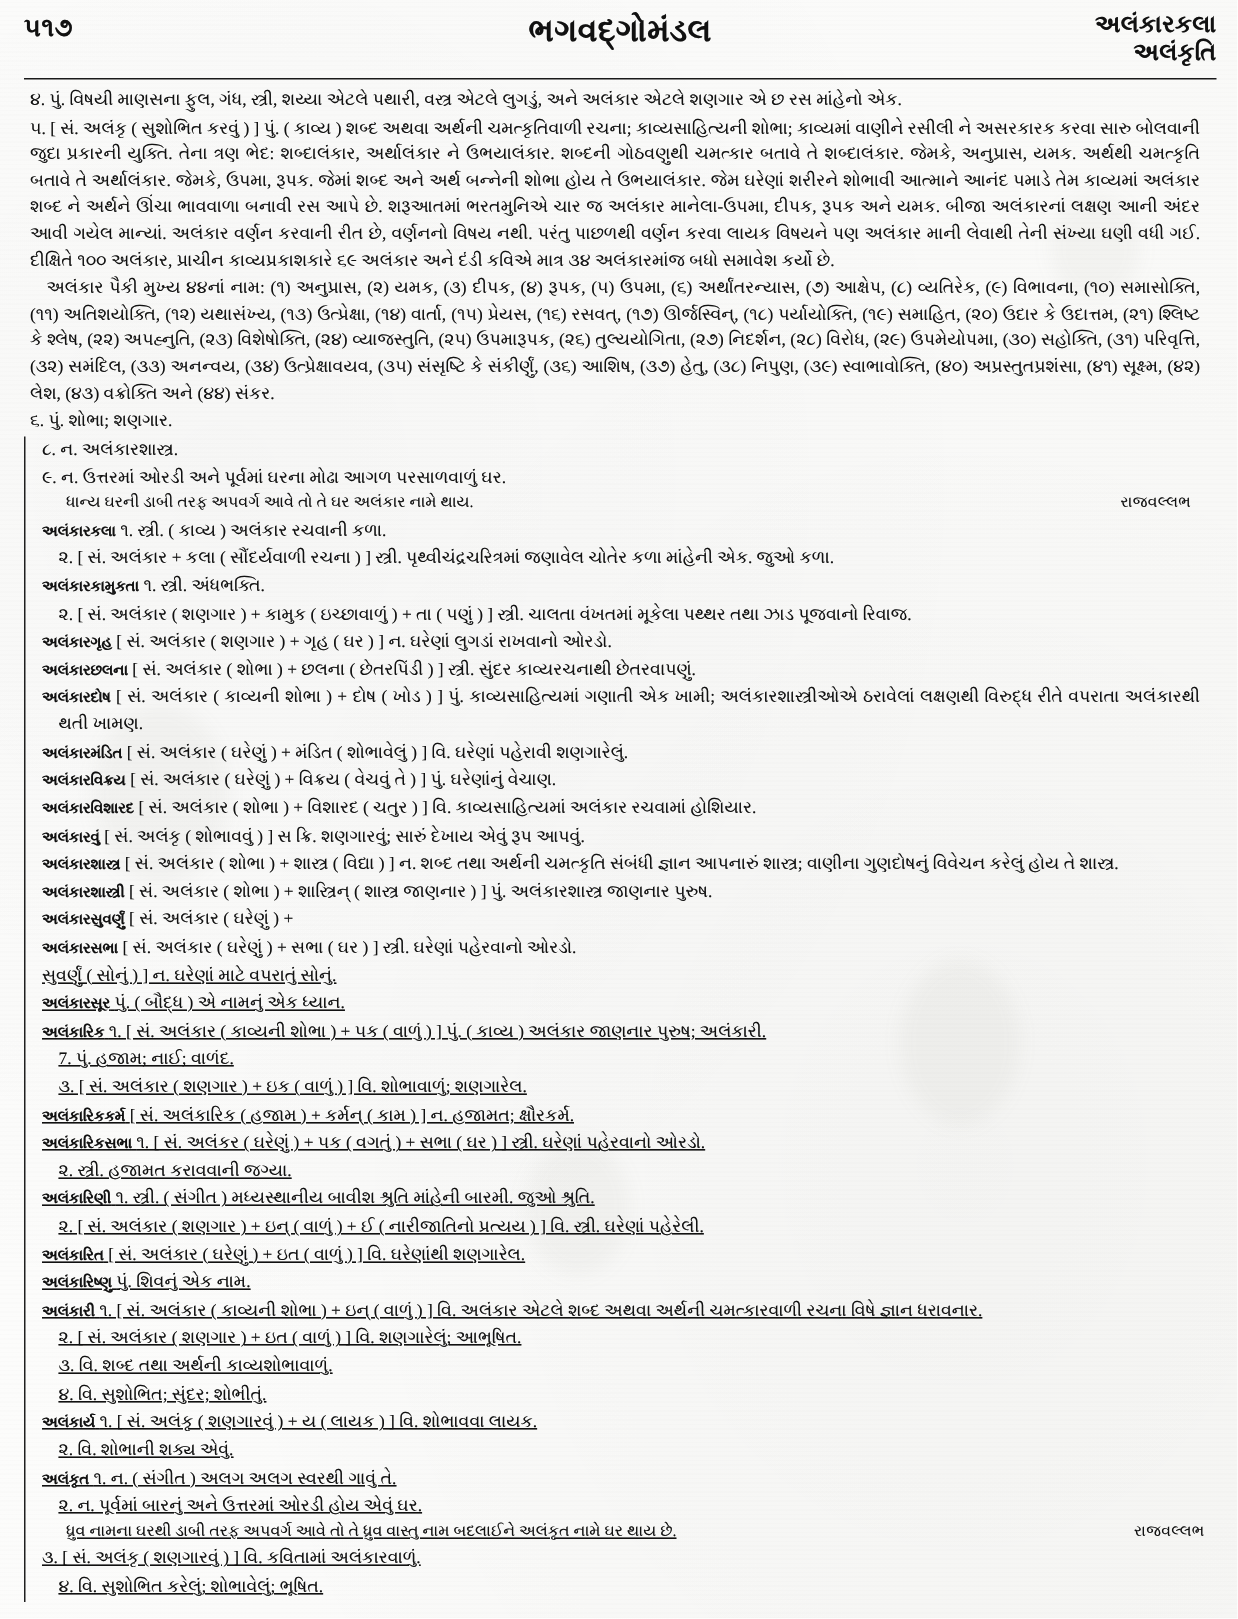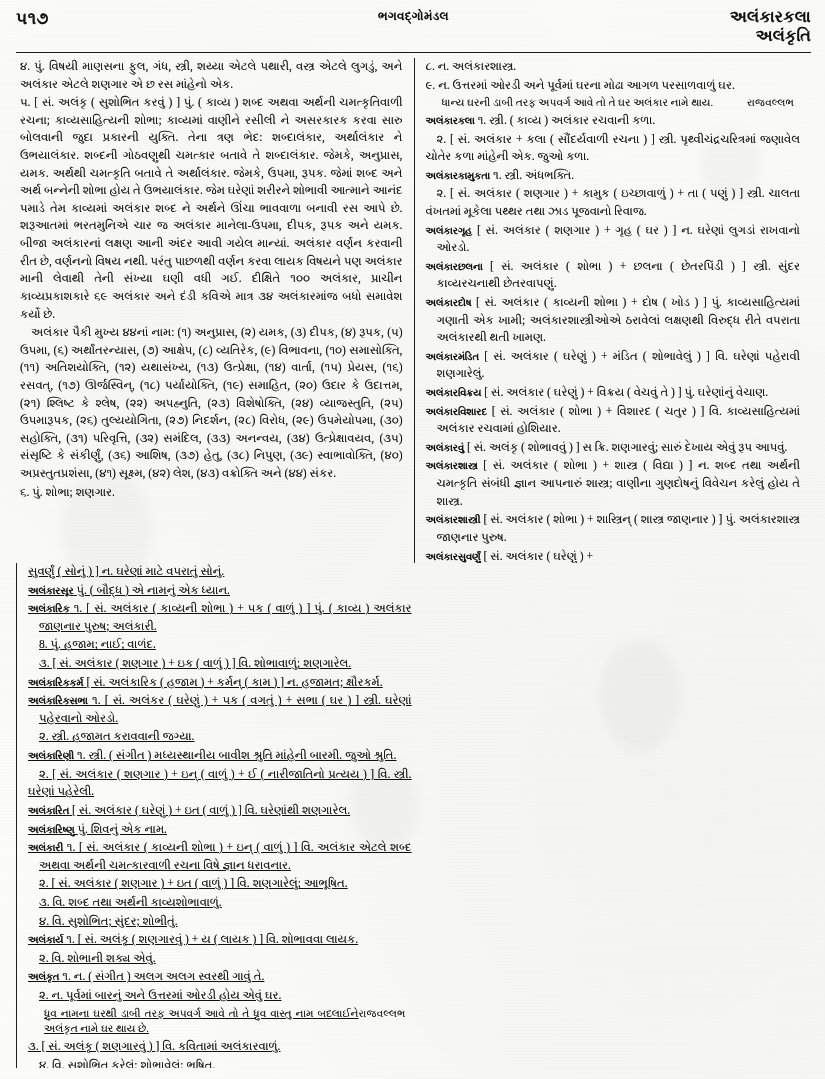--- a/index.html
+++ b/index.html
@@ -53,21 +53,21 @@
   .folio {
     font-family: "Liberation Sans", "DejaVu Sans", sans-serif;
     font-size: 17px;
     font-weight: 700;
     letter-spacing: .5px;
     padding-top: 1px;
     text-align: center;
   }
   .book-title {
     font-family: "Liberation Sans", "DejaVu Sans", sans-serif;
-    font-size: 12px;
+    font-size: 21px;
     font-weight: 700;
     letter-spacing: .3px;
     position: absolute;
     left: 50%;
     transform: translateX(-50%);
     top: 1px;
     white-space: nowrap;
   }
   .guide-words {
     text-align: right;
@@ -75,21 +75,21 @@
     font-size: 16px;
     font-weight: 700;
     line-height: 1.18;
     letter-spacing: .2px;
   }
 
   
   .columns {
     position: relative;
     display: grid;
-    grid-template-columns: 1fr 1fr;
+    grid-template-columns: 1fr;
     column-gap: 0;
     height: 1016px;
     border-top: 1.4px solid #1a1a1a;
     padding-top: 5px;
   }
   .col {
     padding: 0 11px;
     font-size: 11.6px;
     line-height: 1.52;
     position: relative;
@@ -220,21 +220,21 @@
       </div>
       <div class="col">
         <div class="entry">
           <p class="flush"><span>સુવર્ણું ( સોનું ) ] ન. ઘરેણાં માટે વપરાતું સોનું.</span></p>
         </div>
         <div class="entry">
           <p class="hang"><span class="headword">અલંકારસૂર</span> <span>પું. ( બૌદ્ધ ) એ નામનું એક ધ્યાન.</span></p>
         </div>
         <div class="entry">
           <p class="hang"><span class="headword">અલંકારિક</span> <span>૧. [ સં. અલંકાર ( કાવ્યની શોભા ) + ૫ક ( વાળું ) ] પું. ( કાવ્ય ) અલંકાર જાણનાર પુરુષ; અલંકારી.</span></p>
-          <p class=""><span>8. પું. હજામ; નાઈ; વાળંદ.</span></p>
+          <p class=""><span>7. પું. હજામ; નાઈ; વાળંદ.</span></p>
           <p class=""><span>૩. [ સં. અલંકાર ( શણગાર ) + ઇક ( વાળું ) ] વિ. શોભાવાળું; શણગારેલ.</span></p>
         </div>
         <div class="entry">
           <p class="hang"><span class="headword">અલંકારિકકર્મ</span> <span>[ સં. અલંકારિક ( હજામ ) + કર્મન્ ( કામ ) ] ન. હજામત; ક્ષૌરકર્મ.</span></p>
         </div>
         <div class="entry">
           <p class="hang"><span class="headword">અલંકારિકસભા</span> <span>૧. [ સં. અલંકર ( ઘરેણું ) + ૫ક ( વગતું ) + સભા ( ઘર ) ] સ્ત્રી. ઘરેણાં પહેરવાનો ઓરડો.</span></p>
           <p class=""><span>૨. સ્ત્રી. હજામત કરાવવાની જગ્યા.</span></p>
         </div>
         <div class="entry">

